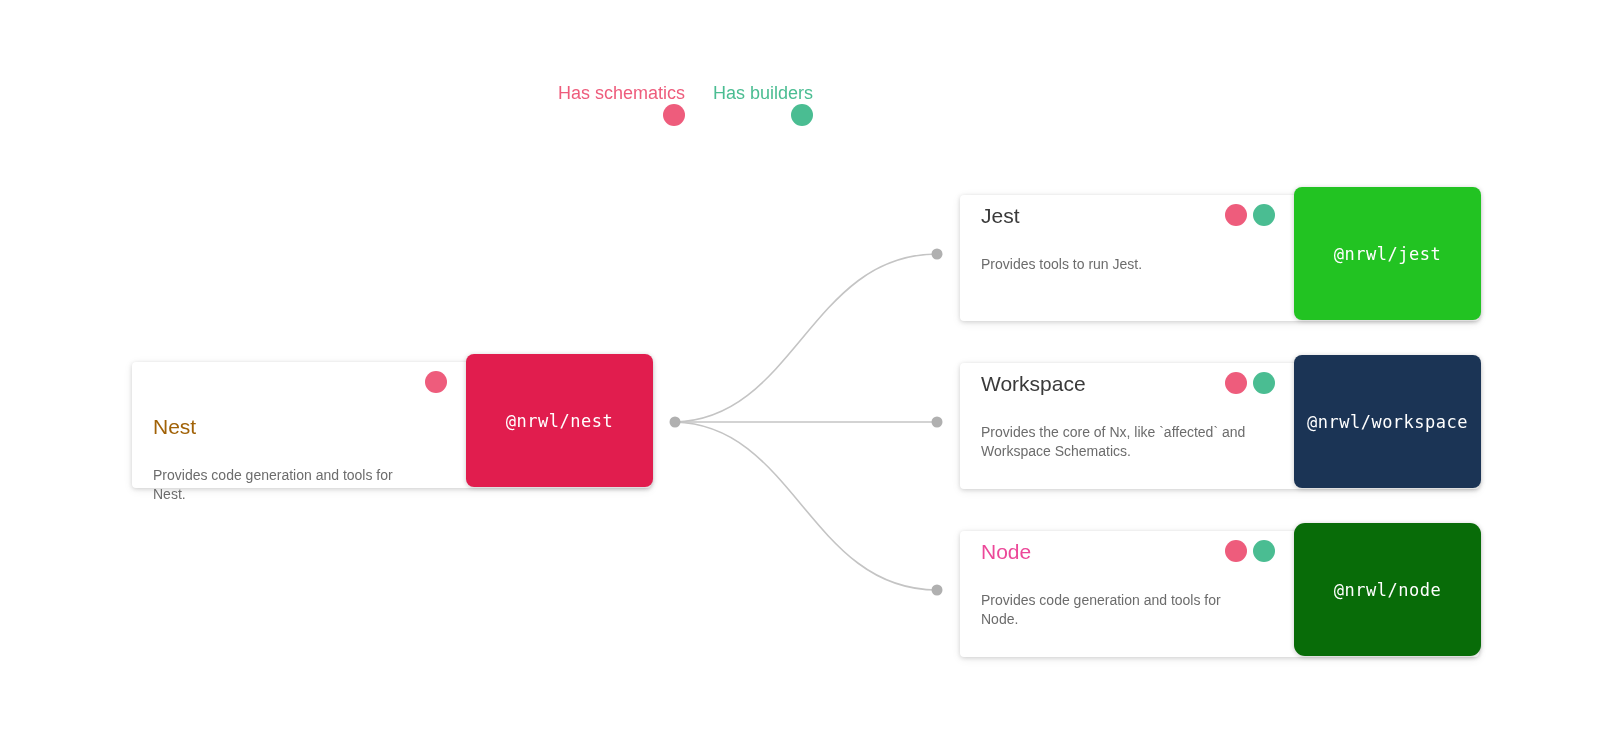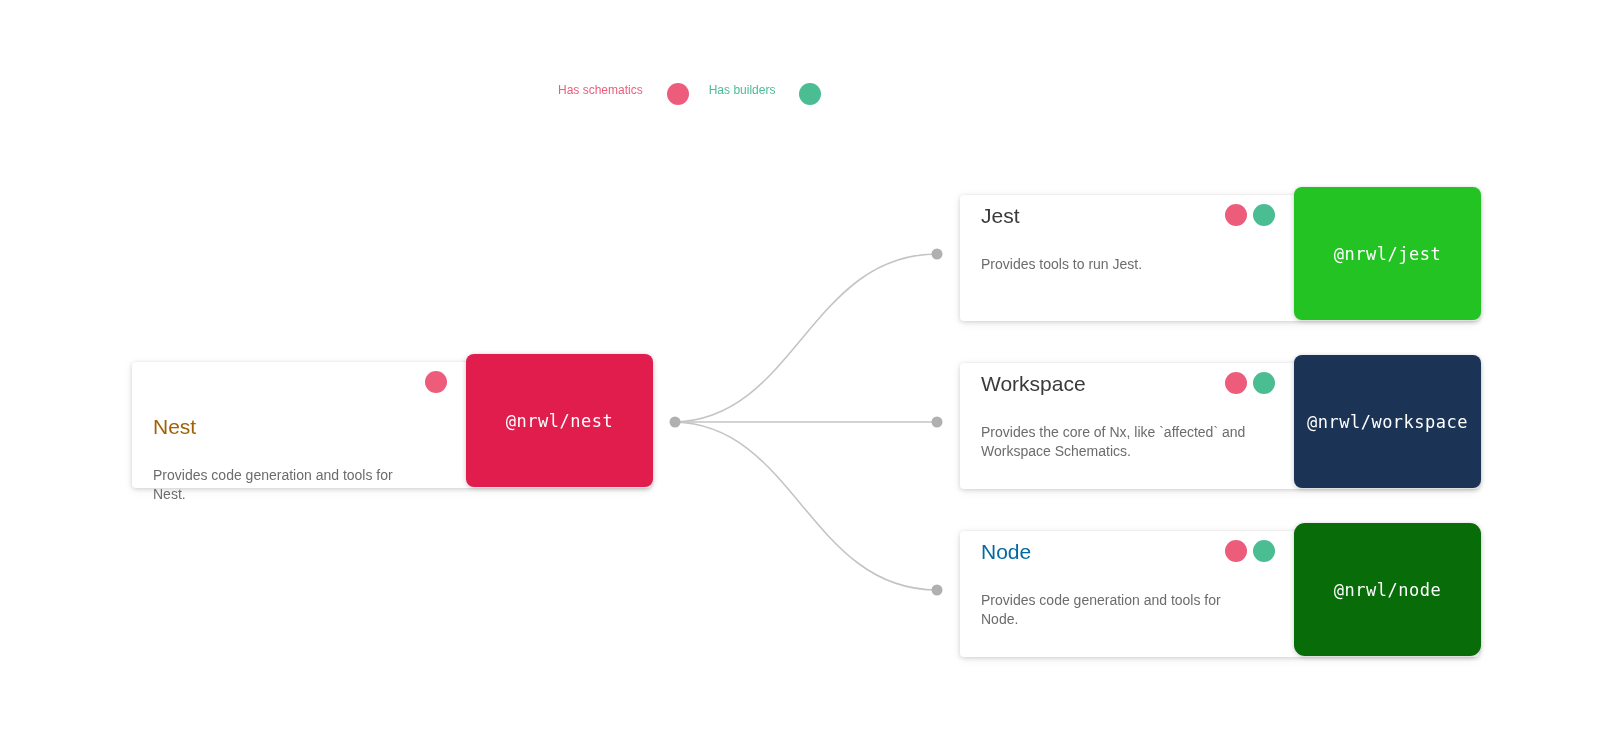--- a/index.html
+++ b/index.html
@@ -3,22 +3,22 @@
 <meta charset="utf-8">
 <style>
   html,body { margin:0; padding:0; background:#fff; }
   #canvas {
     position:relative; width:1615px; height:744px; overflow:hidden;
     background:#ffffff; font-family:"Liberation Sans", sans-serif;
   }
 
   
   .legend { position:absolute; left:558px; top:83px; display:flex; align-items:center; }
-  .legend-item { display:flex; align-items:flex-start; font-size:12px; }
-  .legend-item + .legend-item { margin-left:20px; }
+  .legend-item { display:flex; align-items:flex-end; font-size:18px;flex-direction:column; }
+  .legend-item + .legend-item { margin-left:28px; }
   .legend-dot { width:22px; height:22px; border-radius:50%; margin-left:24px; }
 
   
   .edges-svg { position:absolute; left:0; top:0; z-index:0; pointer-events:none; }
 
   
   .row { position:absolute; width:521px; height:134px; z-index:1; cursor:pointer; }
   .row-nest      { left:132px; top:354px; }
   .row-jest      { left:960px; top:187px; }
   .row-workspace { left:960px; top:355px; }
@@ -118,21 +118,21 @@
       <span class="card-dot" style="background: rgb(74, 189, 146);"></span>
     </div>
     <div class="pkg-block" style="background: rgb(27, 52, 85);">
       <span style="color: rgb(255, 255, 255);">@nrwl/workspace</span>
     </div>
   </div>
 
   <div class="row row-node">
     <div class="card-white"></div>
     <div class="card-content">
-      <div class="card-title" style="color: #0369a1;">Node</div>
+      <div class="card-title" style="color: #ec4899;">Node</div>
       <div class="card-desc" style="color: rgb(108, 108, 108);">Provides code generation and tools for
 Node.</div>
     </div>
     <div class="card-dots">
       <span class="card-dot" style="background: rgb(238, 92, 124);"></span>
       <span class="card-dot" style="background: rgb(74, 189, 146);"></span>
     </div>
     <div class="pkg-block" style="background: rgb(8, 108, 8); border-radius: 11px;">
       <span style="color: rgb(255, 255, 255);">@nrwl/node</span>
     </div>

